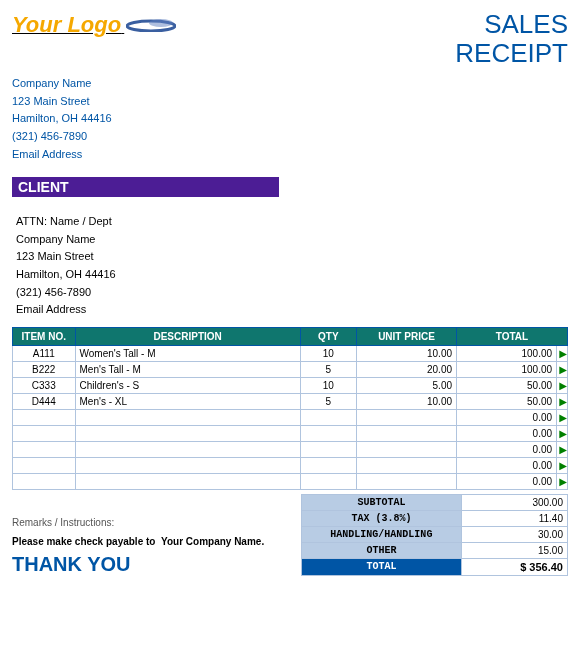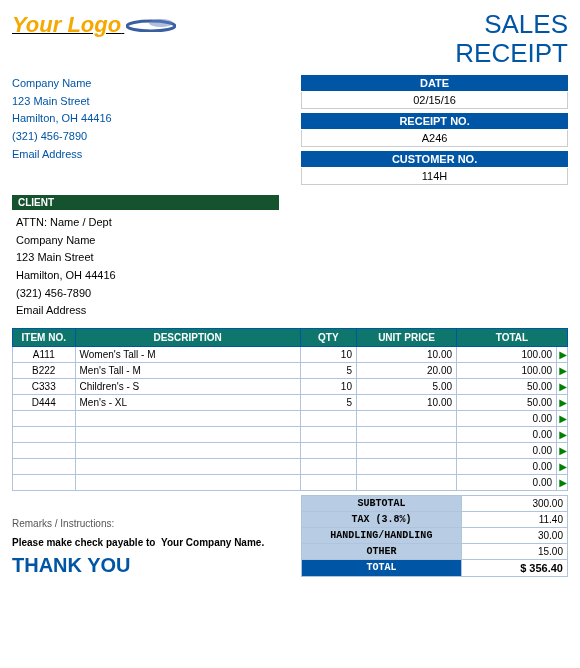--- a/index.html
+++ b/index.html
@@ -90,26 +90,26 @@
       justify-content: space-between;
       margin-bottom: 6px;
     }
     .client-col {
       flex: 0 0 48%;
     }
     .sales-col {
       flex: 0 0 48%;
     }
     .section-header {
-      background: #14532d;
+      background: #4c1d95;
       color: #fff;
       font-weight: bold;
-      font-size: 10px;
+      font-size: 14px;
       padding: 2px 6px;
-      margin-bottom: 2px;
+      margin-bottom: 14px;
     }
     .client-info {
       font-size: 11px;
       line-height: 1.6;
       padding: 2px 4px;
     }
     
     .items-table {
       width: 100%;
       border-collapse: collapse;
@@ -124,21 +124,21 @@
       padding: 3px 4px;
       border: 1px solid #0055a5;
     }
     .items-table td {
       border: 1px solid #b0c4de;
       font-size: 10px;
       padding: 2px 4px;
     }
     .items-table td.item-no { text-align: center; width: 50px; }
     .items-table td.desc { width: 180px; margin-left: 44px; }
-    .items-table td.qty { text-align: right; width: 45px; }
+    .items-table td.qty { text-align: center; width: 45px; }
     .items-table td.unit-price { text-align: right; width: 80px; }
     .items-table td.total { text-align: right; width: 80px; }
     .items-table td.arrow { text-align: right; color: green; font-size: 10px; width: 8px; padding: 0; }
     
     .bottom-section {
       display: flex;
       justify-content: space-between;
       align-items: flex-end;
       margin-top: 4px;
     }
@@ -223,28 +223,20 @@
 
   <div class="top-section">
     <div class="sender-col">
       <div class="sender-info">
         <div>Company Name</div>
         <div>123 Main Street</div>
         <div>Hamilton, OH  44416</div>
         <div>(321) 456-7890</div>
         <div>Email Address</div>
       </div>
-    </div>
-    <div class="date-col">
-      <div class="info-label-row">DATE</div>
-      <div class="info-value-row">02/15/16</div>
-      <div class="info-label-row">RECEIPT NO.</div>
-      <div class="info-value-row">A246</div>
-      <div class="info-label-row">CUSTOMER NO.</div>
-      <div class="info-value-row">114H</div>
     </div>
   </div>
 
   <div class="middle-section">
     <div class="client-col">
       <div class="section-header">CLIENT</div>
       <div class="client-info">
         <div>ATTN: Name / Dept</div>
         <div>Company Name</div>
         <div>123 Main Street</div>

